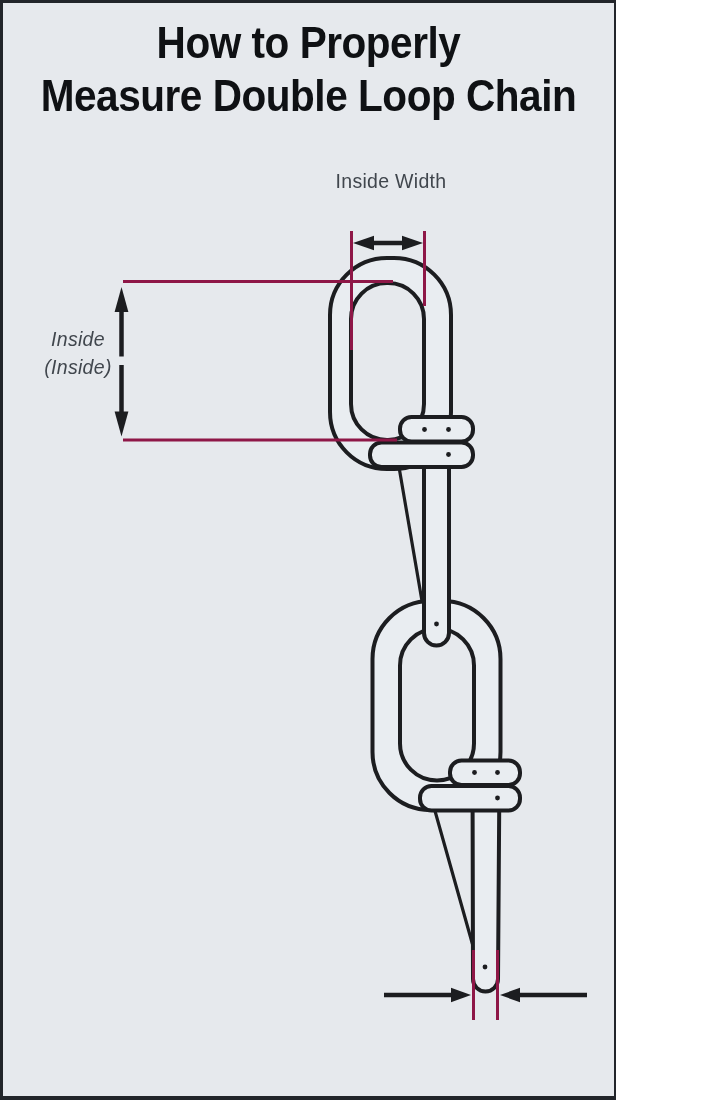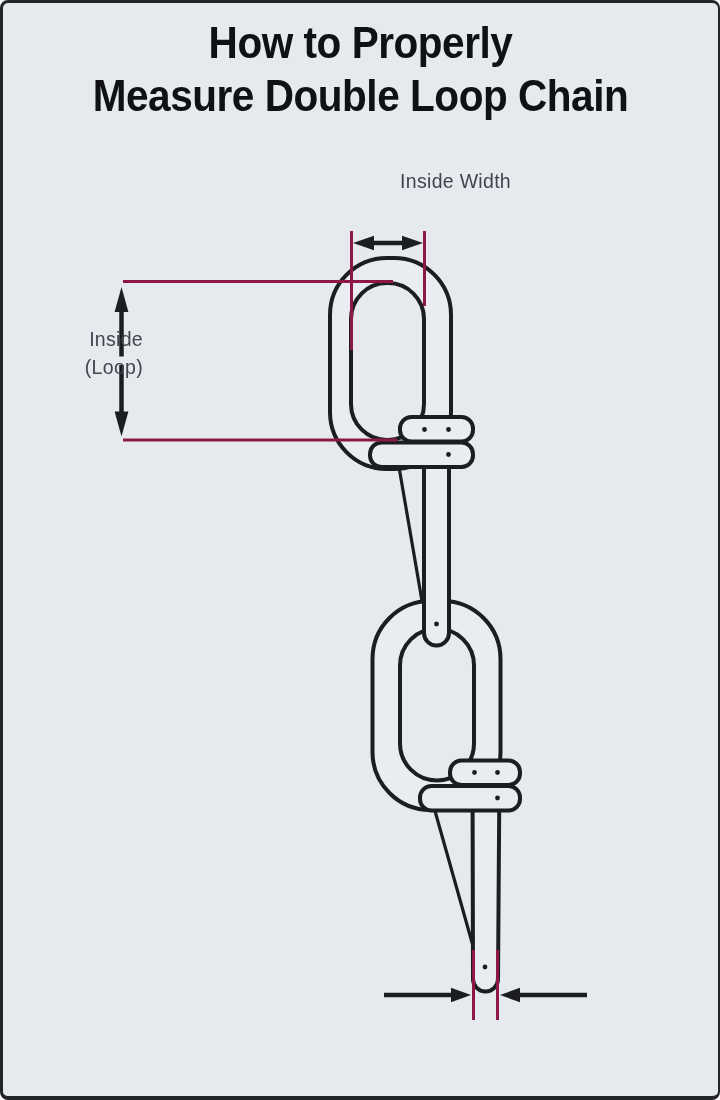--- a/index.html
+++ b/index.html
@@ -7,51 +7,50 @@
     --metal:#e9edf1;
     --ink:#1c1d20;
     --accent:#8e1747;
     --label:#40464d;
     --frame:#22252a;
   }
   *{margin:0;padding:0;box-sizing:border-box;}
   html,body{background:#fff;}
   .page{
     position:relative;
-    width:720px;height:1100px;
+    width:616px;height:1100px;
     background:var(--bg);
     border-top:3px solid var(--frame);
     border-left:3px solid var(--frame);
     border-bottom:4px solid var(--frame);
     border-right:2px solid var(--frame);
     overflow:hidden;
     font-family:"Liberation Sans", sans-serif;
-    border-radius:8px;
   }
   .diagram-svg{position:absolute;left:0;top:0;width:716px;height:1094px;}
   .title{
     position:absolute;left:0;top:13px;width:100%;
     text-align:center;
     font-size:45px;line-height:53px;font-weight:bold;
     letter-spacing:-0.5px;
     color:#0f1114;
     transform:scaleX(0.9);
     transform-origin:50% 0;
   }
   .title span{display:block;}
   .dim-label{
     position:absolute;
-    text-align:right;
+    text-align:center;
     color:var(--label);
     font-size:19.5px;line-height:26px;
     letter-spacing:0.3px;
   }
   .dim-label span{display:block;}
   .label-inside-width{left:268px;top:165px;width:240px;}
-  .label-inside-length{left:10px;top:323px;width:130px;line-height:27.5px;}
+  .label-inside-length{left:10px;top:323px;width:130px;line-height:27.5px;font-style:italic;}
   .label-wire-diameter{left:388px;top:1027px;width:200px;}
 
   
   .metal{fill:var(--metal);stroke:var(--ink);stroke-width:4;}
   .hole{fill:var(--bg);stroke:var(--ink);stroke-width:4;}
   .wireline{stroke:var(--ink);stroke-width:3.2;fill:none;stroke-linecap:round;}
   .dot{fill:var(--ink);}
   .dim{stroke:var(--accent);stroke-width:3;fill:none;}
   .shaft{stroke:var(--ink);stroke-width:4.5;fill:none;}
   .head{fill:var(--ink);stroke:none;}
@@ -128,17 +127,17 @@
       <polygon class="head" points="497,992 517,984.8 517,999.2"></polygon>
     </g>
   </svg>
 
   <div class="dim-label label-inside-width">
     <span>Inside Width</span>
   </div>
 
   <div class="dim-label label-inside-length">
     <span>Inside</span>
-    <span>(Loop)</span>
+    <span>(Inside)</span>
   </div>
 
 
 </div>
 
 </body></html>

